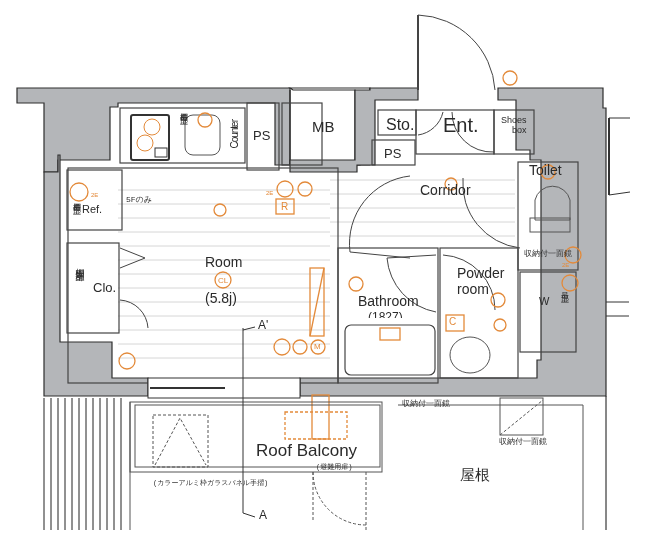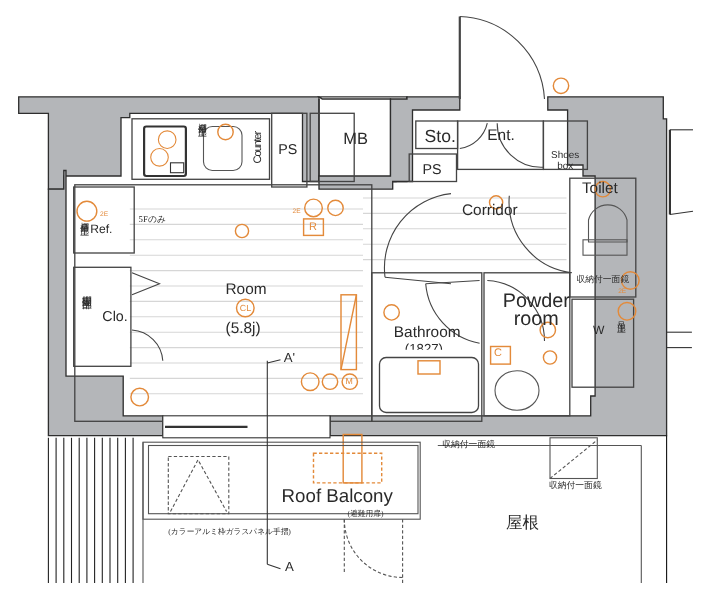--- a/index.html
+++ b/index.html
@@ -1,20 +1,20 @@
 <!DOCTYPE html>
 <html><head>
 <meta charset="utf-8">
 <style>
   html, body { margin: 0; padding: 0; background: #ffffff; }
   body { width: 649px; height: 539px; position: relative; overflow: hidden;
          font-family: "Liberation Sans", sans-serif; color: #222; }
   svg { position: absolute; left: 0; top: 0; }
   .lbl { position: absolute; white-space: nowrap; color: #2a2a2a; }
-  .jp { font-family: Liberation Serif, serif; }
+  .jp { font-family: Liberation Mono, monospace; }
   .v { writing-mode: vertical-rl; letter-spacing: -1px; }
 </style>
 </head>
 <body>
 
 <svg width="649" height="539" viewBox="0 0 649 539">
 
   <g stroke="#d6d6d6" stroke-width="1">
     <line x1="118" y1="190" x2="330" y2="190"></line>
     <line x1="118" y1="204" x2="330" y2="204"></line>
@@ -176,35 +176,35 @@
     <line x1="606" y1="302" x2="629" y2="302"></line>
     <line x1="606" y1="316" x2="629" y2="316"></line>
   </g>
 </svg>
 
 <div class="lbl" style="left:312px;top:118px;font-size:15px">MB</div>
 <div class="lbl" style="left:253px;top:128px;font-size:13px">PS</div>
 <div class="lbl" style="left:384px;top:146px;font-size:13px">PS</div>
 <div class="lbl v" style="left:229px;top:120px;font-size:10px;transform:rotate(180deg)">Counter</div>
 <div class="lbl" style="left:386px;top:116px;font-size:16px">Sto.</div>
-<div class="lbl" style="left:443px;top:114px;font-size:14px">Ent.</div>
-<div class="lbl" style="left:501px;top:136px;font-size:9px;text-align:center;line-height:10px">
+<div class="lbl" style="left:443px;top:114px;font-size:20px">Ent.</div>
+<div class="lbl" style="left:501px;top:115px;font-size:9px;text-align:right;line-height:10px">
   <div>Shoes</div>
   <div>box</div>
 </div>
 <div class="lbl" style="left:529px;top:162px;font-size:14px">Toilet</div>
 <div class="lbl" style="left:420px;top:182px;font-size:14px">Corridor</div>
 <div class="lbl" style="left:205px;top:254px;font-size:14px">Room</div>
 <div class="lbl" style="left:218px;top:276px;font-size:8px;color:#e38a3a">CL</div>
 <div class="lbl" style="left:205px;top:290px;font-size:14px">(5.8j)</div>
 <div class="lbl" style="left:82px;top:203px;font-size:11px">Ref.</div>
 <div class="lbl" style="left:93px;top:280px;font-size:13px">Clo.</div>
 <div class="lbl" style="left:358px;top:293px;font-size:14px">Bathroom</div>
 <div class="lbl" style="left:368px;top:310px;font-size:12px;height:8px;overflow:hidden">(1827)</div>
-<div class="lbl" style="left:457px;top:265px;font-size:18px;text-align:center;line-height:16px">
+<div class="lbl" style="left:457px;top:265px;font-size:14px;line-height:16px">
   <div>Powder</div>
   <div>room</div>
 </div>
 <div class="lbl" style="left:539px;top:295px;font-size:11px">W</div>
 <div class="lbl" style="left:256px;top:441px;font-size:17px">Roof Balcony</div>
 <div class="lbl jp" style="left:460px;top:466px;font-size:15px">屋根</div>
 
 <div class="lbl jp v" style="left:177px;top:110px;font-size:8px">上部吊戸棚</div>
 <div class="lbl jp v" style="left:70px;top:200px;font-size:8px">上部吊戸棚</div>
 <div class="lbl jp v" style="left:72px;top:265px;font-size:9px">上部固定棚</div>

